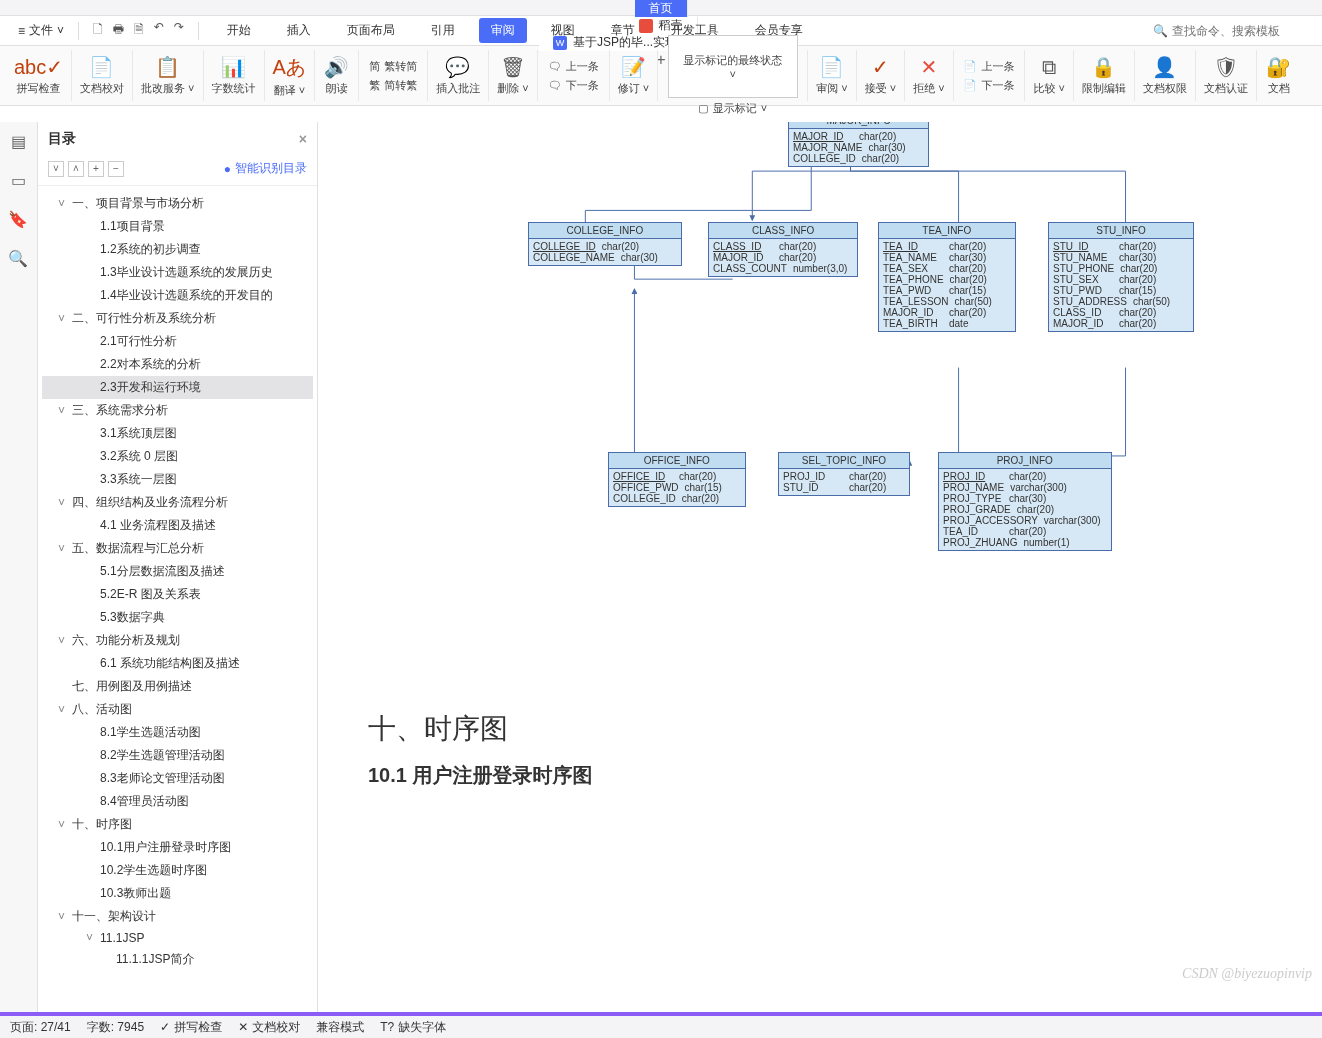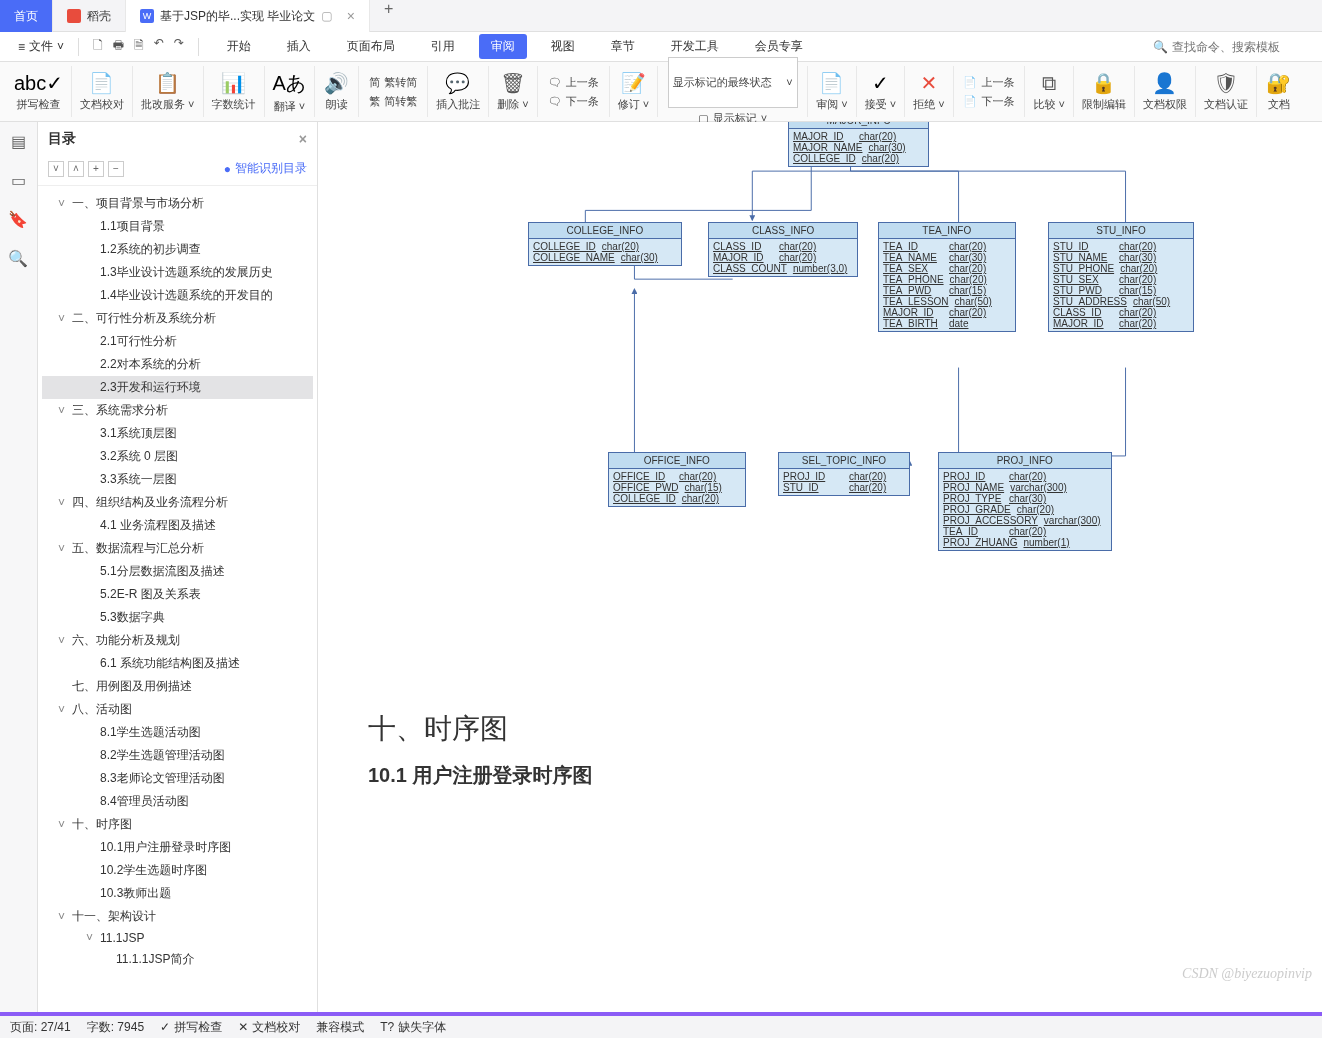--- a/index.html
+++ b/index.html
@@ -1,19 +1,19 @@
 <!DOCTYPE html>
 <html><head>
 <meta charset="utf-8">
 <style>
 * { margin: 0; padding: 0; box-sizing: border-box; font-family: "Microsoft YaHei", sans-serif; }
 body { width: 1322px; height: 1038px; background: #fff; overflow: hidden; font-size: 12px; color: #333; position: relative; }
 
 
-.top-tabs { height: 32px; background: #f4f4f6; display: flex; align-items: flex-start; border-bottom: 1px solid #e0e0e0; }
+.top-tabs { height: 16px; background: #f4f4f6; display: flex; align-items: center; border-bottom: 1px solid #e0e0e0; flex-direction: column; }
 .top-tab { padding: 0 14px; height: 32px; display: flex; align-items: center; gap: 6px; border-right: 1px solid #e8e8e8; cursor: pointer; }
 .top-tab.home { background: #4a6cf7; color: #fff; }
 .top-tab .icon { width: 14px; height: 14px; border-radius: 2px; }
 .top-tab.doc { background: #fff; }
 .close-x { color: #999; margin-left: 8px; font-size: 14px; }
 .plus-tab { padding: 0 14px; color: #666; font-size: 16px; }
 
 
 .menu-bar { height: 30px; display: flex; align-items: center; padding: 0 10px; border-bottom: 1px solid #e0e0e0; gap: 2px; }
 .file-btn { display: flex; align-items: center; gap: 4px; padding: 0 8px; }
@@ -22,25 +22,25 @@
 .sep { width: 1px; height: 18px; background: #ddd; margin: 0 4px; }
 .menu-tabs { display: flex; gap: 12px; margin-left: 10px; }
 .menu-tab { padding: 4px 12px; cursor: pointer; color: #333; }
 .menu-tab.active { background: #4a6cf7; color: #fff; border-radius: 3px; }
 .search-box { margin-left: auto; display: flex; align-items: center; gap: 4px; color: #aaa; }
 .search-box input { border: none; outline: none; font-size: 12px; width: 140px; }
 
 
 .ribbon { height: 60px; display: flex; align-items: center; padding: 4px 6px; border-bottom: 1px solid #e0e0e0; background: #fafafa; }
 .rgroup { display: flex; flex-direction: column; align-items: center; justify-content: center; padding: 0 8px; border-right: 1px solid #e8e8e8; height: 100%; font-size: 11px; color: #444; gap: 2px; min-width: 44px; }
-.rgroup .icon-lg { font-size: 20px; color: #000000; }
+.rgroup .icon-lg { font-size: 20px; color: #c2410c; }
 .rgroup .icon-lg.gray { color: #555; }
 .rgroup-label { white-space: nowrap; }
 .ritem { display: flex; align-items: center; gap: 4px; white-space: nowrap; cursor: pointer; padding: 1px 2px; }
-.dropdown-box { border: 1px solid #ccc; padding: 17px 4px; min-width: 130px; background: #fff; display: flex; justify-content: space-between; align-items: center; }
+.dropdown-box { border: 1px solid #ccc; padding: 17px 4px; min-width: 130px; background: #fff; display: flex; justify-content: space-between; align-items: center; flex-direction: column; }
 
 
 .left-rail { position: absolute; left: 0; top: 122px; width: 38px; bottom: 26px; background: #f7f7f8; border-right: 1px solid #e0e0e0; display: flex; flex-direction: column; align-items: center; padding-top: 10px; gap: 20px; color: #666; font-size: 16px; }
 .rail-icon { cursor: pointer; }
 
 
 .outline { position: absolute; left: 38px; top: 122px; width: 280px; bottom: 26px; background: #fff; border-right: 1px solid #e0e0e0; display: flex; flex-direction: column; }
 .outline-header { padding: 8px 10px; display: flex; justify-content: space-between; align-items: center; font-weight: bold; font-size: 14px; }
 .outline-tools { padding: 4px 10px 8px; display: flex; justify-content: space-between; align-items: center; color: #666; border-bottom: 1px solid #eee; }
 .outline-tools .sm-icons { display: flex; gap: 4px; }
@@ -55,21 +55,21 @@
 .chev { color: #888; width: 12px; display: inline-block; }
 
 
 .doc-area { position: absolute; left: 318px; top: 122px; right: 0; bottom: 26px; background: #d0d0d4; overflow: hidden; }
 .page { background: #fff; width: 100%; height: 100%; padding: 0 40px; position: relative; }
 
 
 .er-canvas { position: absolute; left: 120px; top: 0; right: 0; height: 440px; }
 .entity { position: absolute; background: #d6e8f5; border: 1px solid #4a6ca8; font-size: 10px; font-family: monospace; }
 .entity-title { text-align: center; border-bottom: 1px solid #4a6ca8; padding: 2px 4px; background: #c0dcf0; }
-.entity-body { padding: 2px 4px; text-decoration: underline; }
+.entity-body { padding: 2px 4px; }
 .entity-row { display: flex; gap: 6px; white-space: nowrap; }
 .entity-row .col1 { min-width: 60px; }
 .entity-row .col2 { min-width: 50px; }
 .entity-row .underline { text-decoration: underline; }
 .svg-lines { position: absolute; inset: 0; }
 
 .doc-heading { position: absolute; left: 50px; }
 .h-shi { top: 588px; font-size: 28px; font-family: FangSong, serif; }
 .h-101 { top: 640px; font-size: 20px; font-weight: bold; }
 

